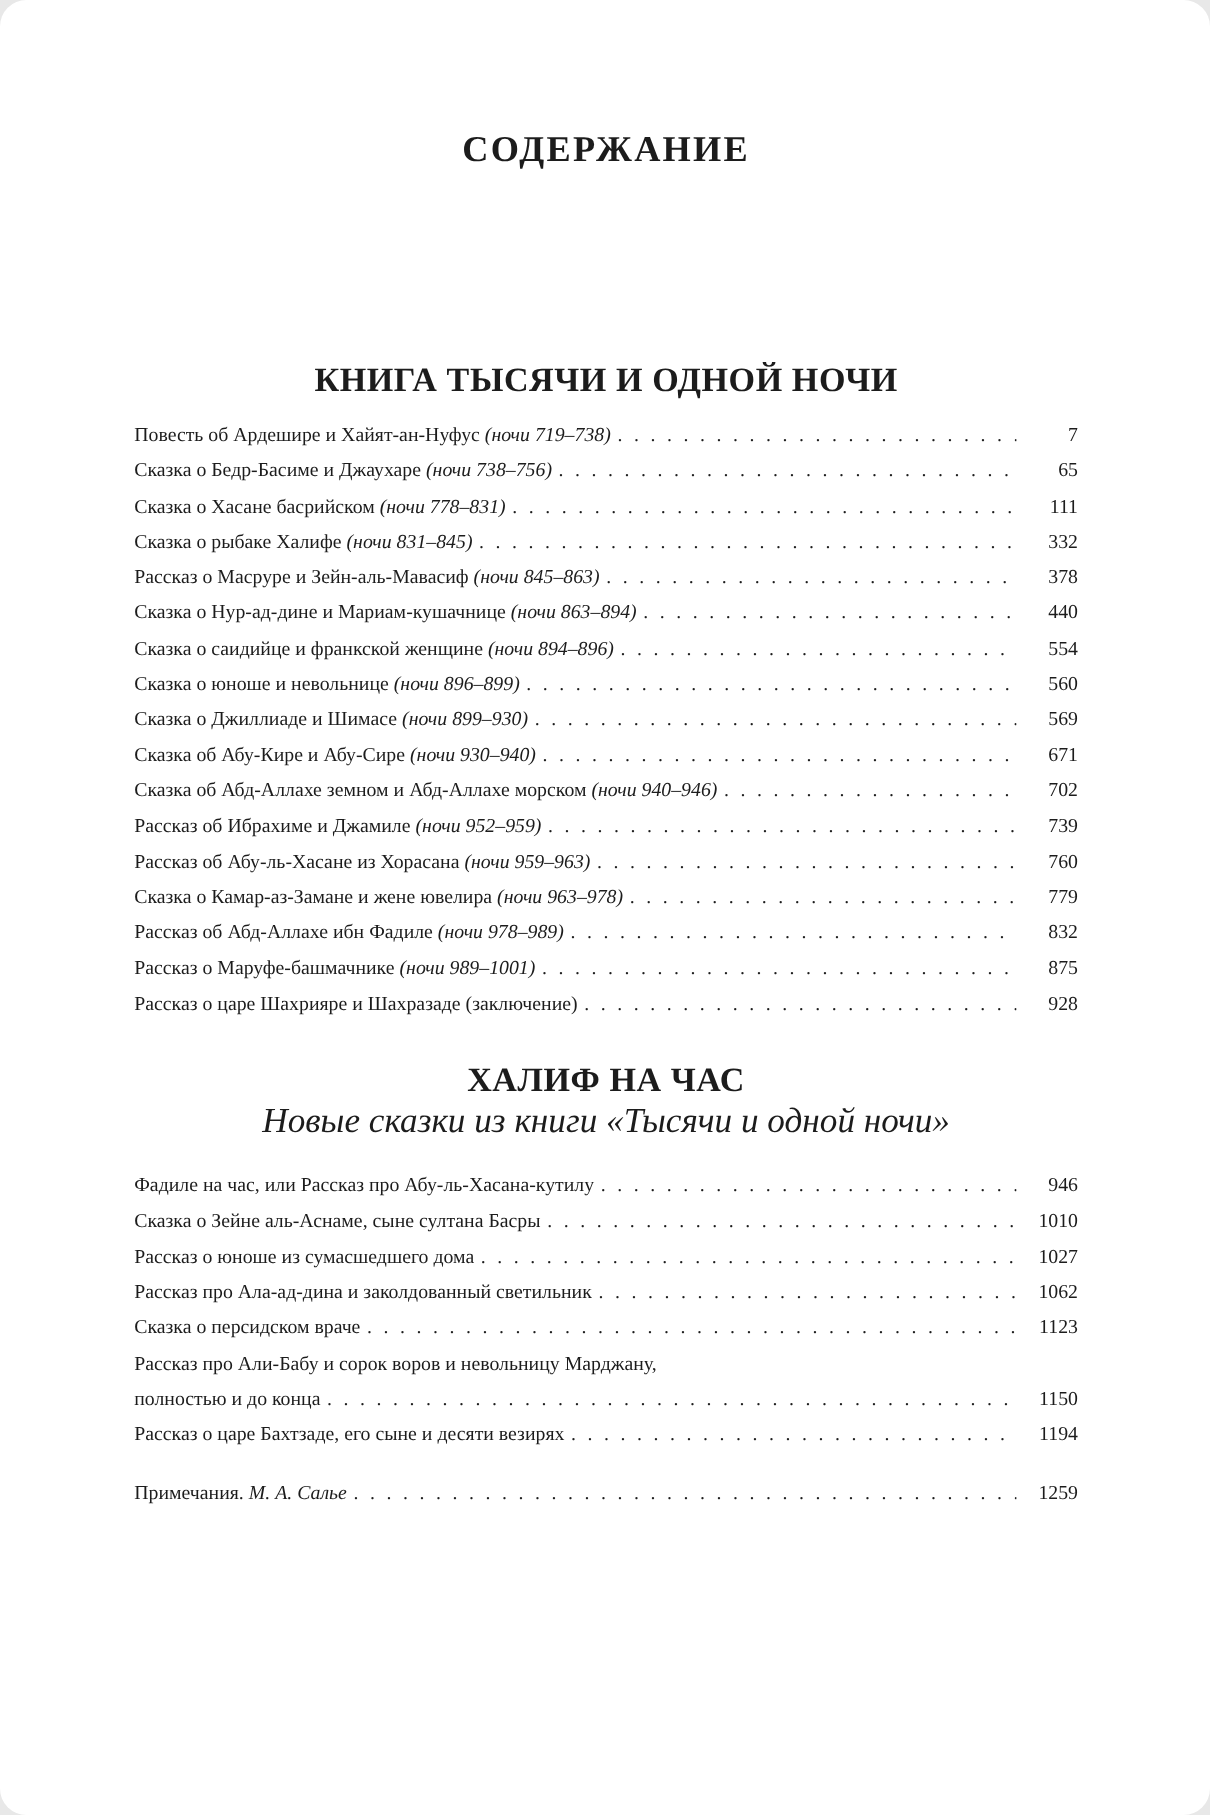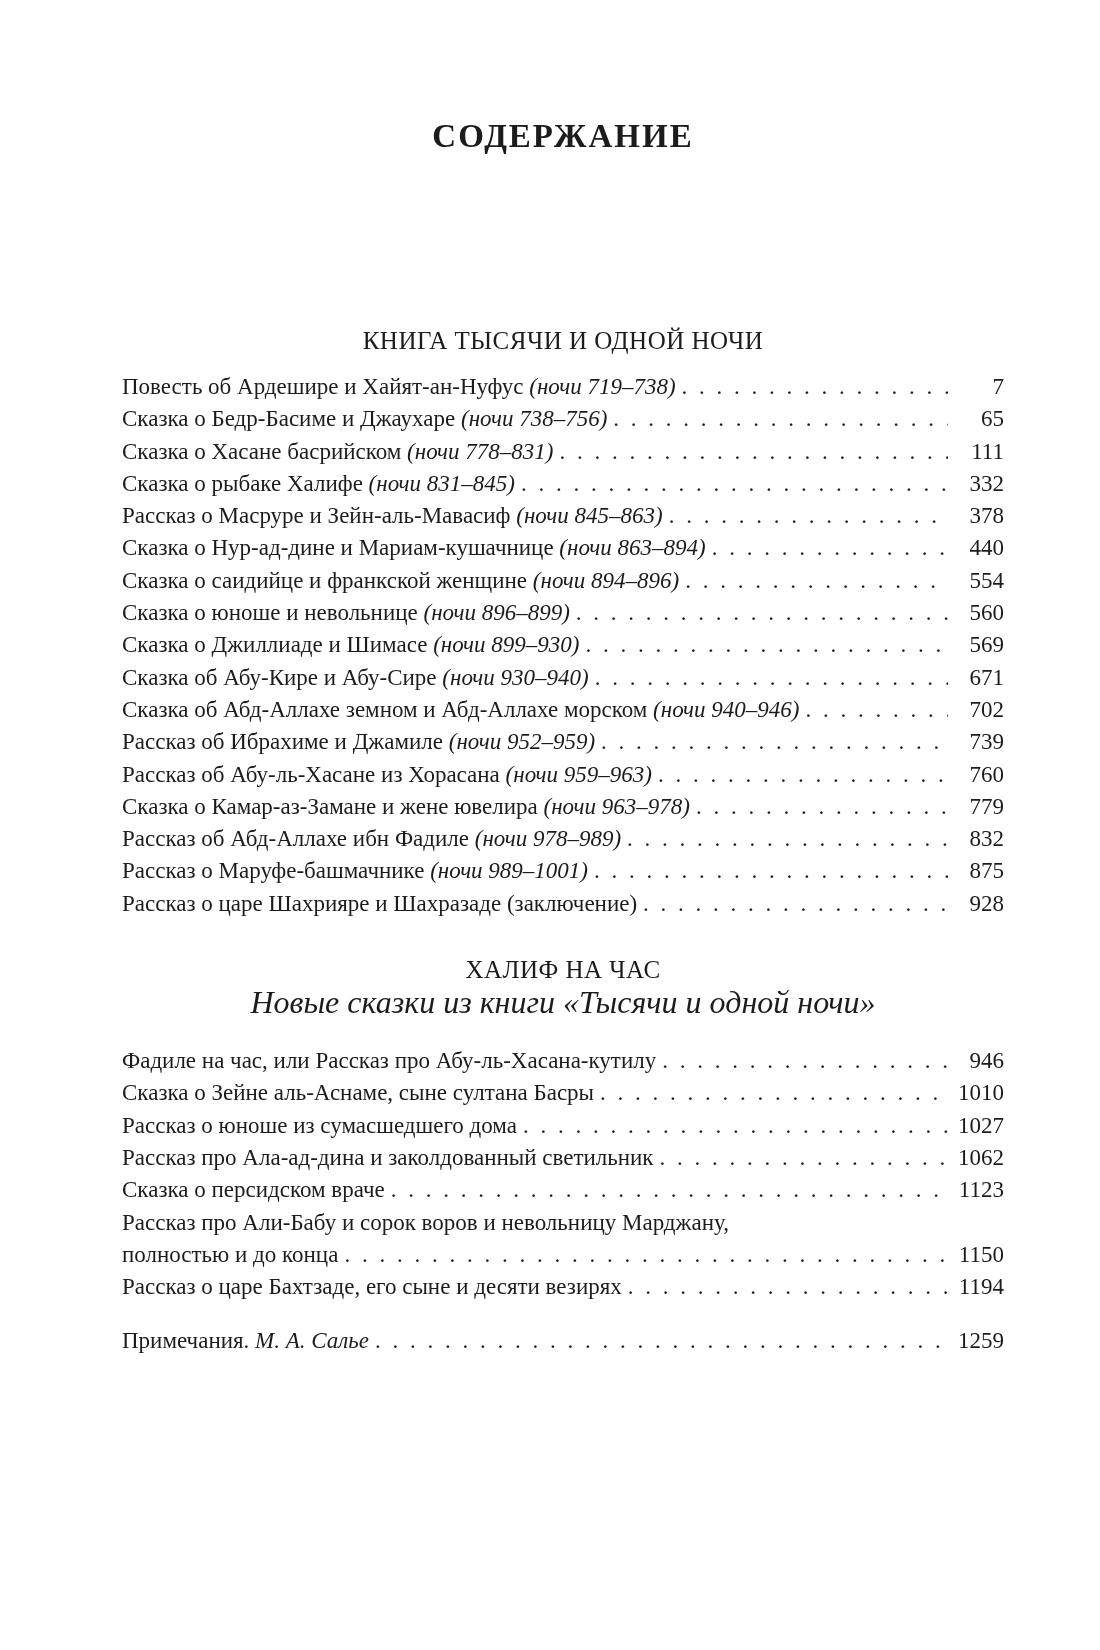--- a/index.html
+++ b/index.html
@@ -5,43 +5,44 @@
   html,body { margin:0; padding:0; background:#e8e8e8; }
   .page {
     position: relative;
     width: 1100px;
     height: 1650px;
     margin: 0 auto;
     background: #ffffff;
     color: #1c1c1c;
     font-family: "Liberation Serif", "DejaVu Serif", serif;
     box-sizing: border-box;
-    padding: 118px 96px 0 122px;
+    padding: 118px 120px 0 122px;
+    border-radius: 24px;
   }
   .doc-title {
     text-align: center;
     font-size: 33px;
     font-weight: bold;
     letter-spacing: 2px;
     margin: 0 0 172px 0;
   }
   .sec-heading {
     text-align: center;
-    font-size: 25px;
-    font-weight: normal;
+    font-size: 31px;
+    font-weight: bold;
     letter-spacing: 0.5px;
     margin: 0 0 16px 0;
   }
   .sec-subtitle {
     text-align: center;
     font-size: 32px;
     font-style: italic;
     margin: -6px 0 24px 0;
   }
-  .toc { font-size: 23px; }
+  .toc { font-size: 18px; }
   .row {
     display: flex;
     align-items: baseline;
     line-height: 32.3px;
     white-space: nowrap;
   }
   .row .t { flex: 0 0 auto; }
   .row .t i { font-style: italic; }
   .dots {
     flex: 1 1 auto;

